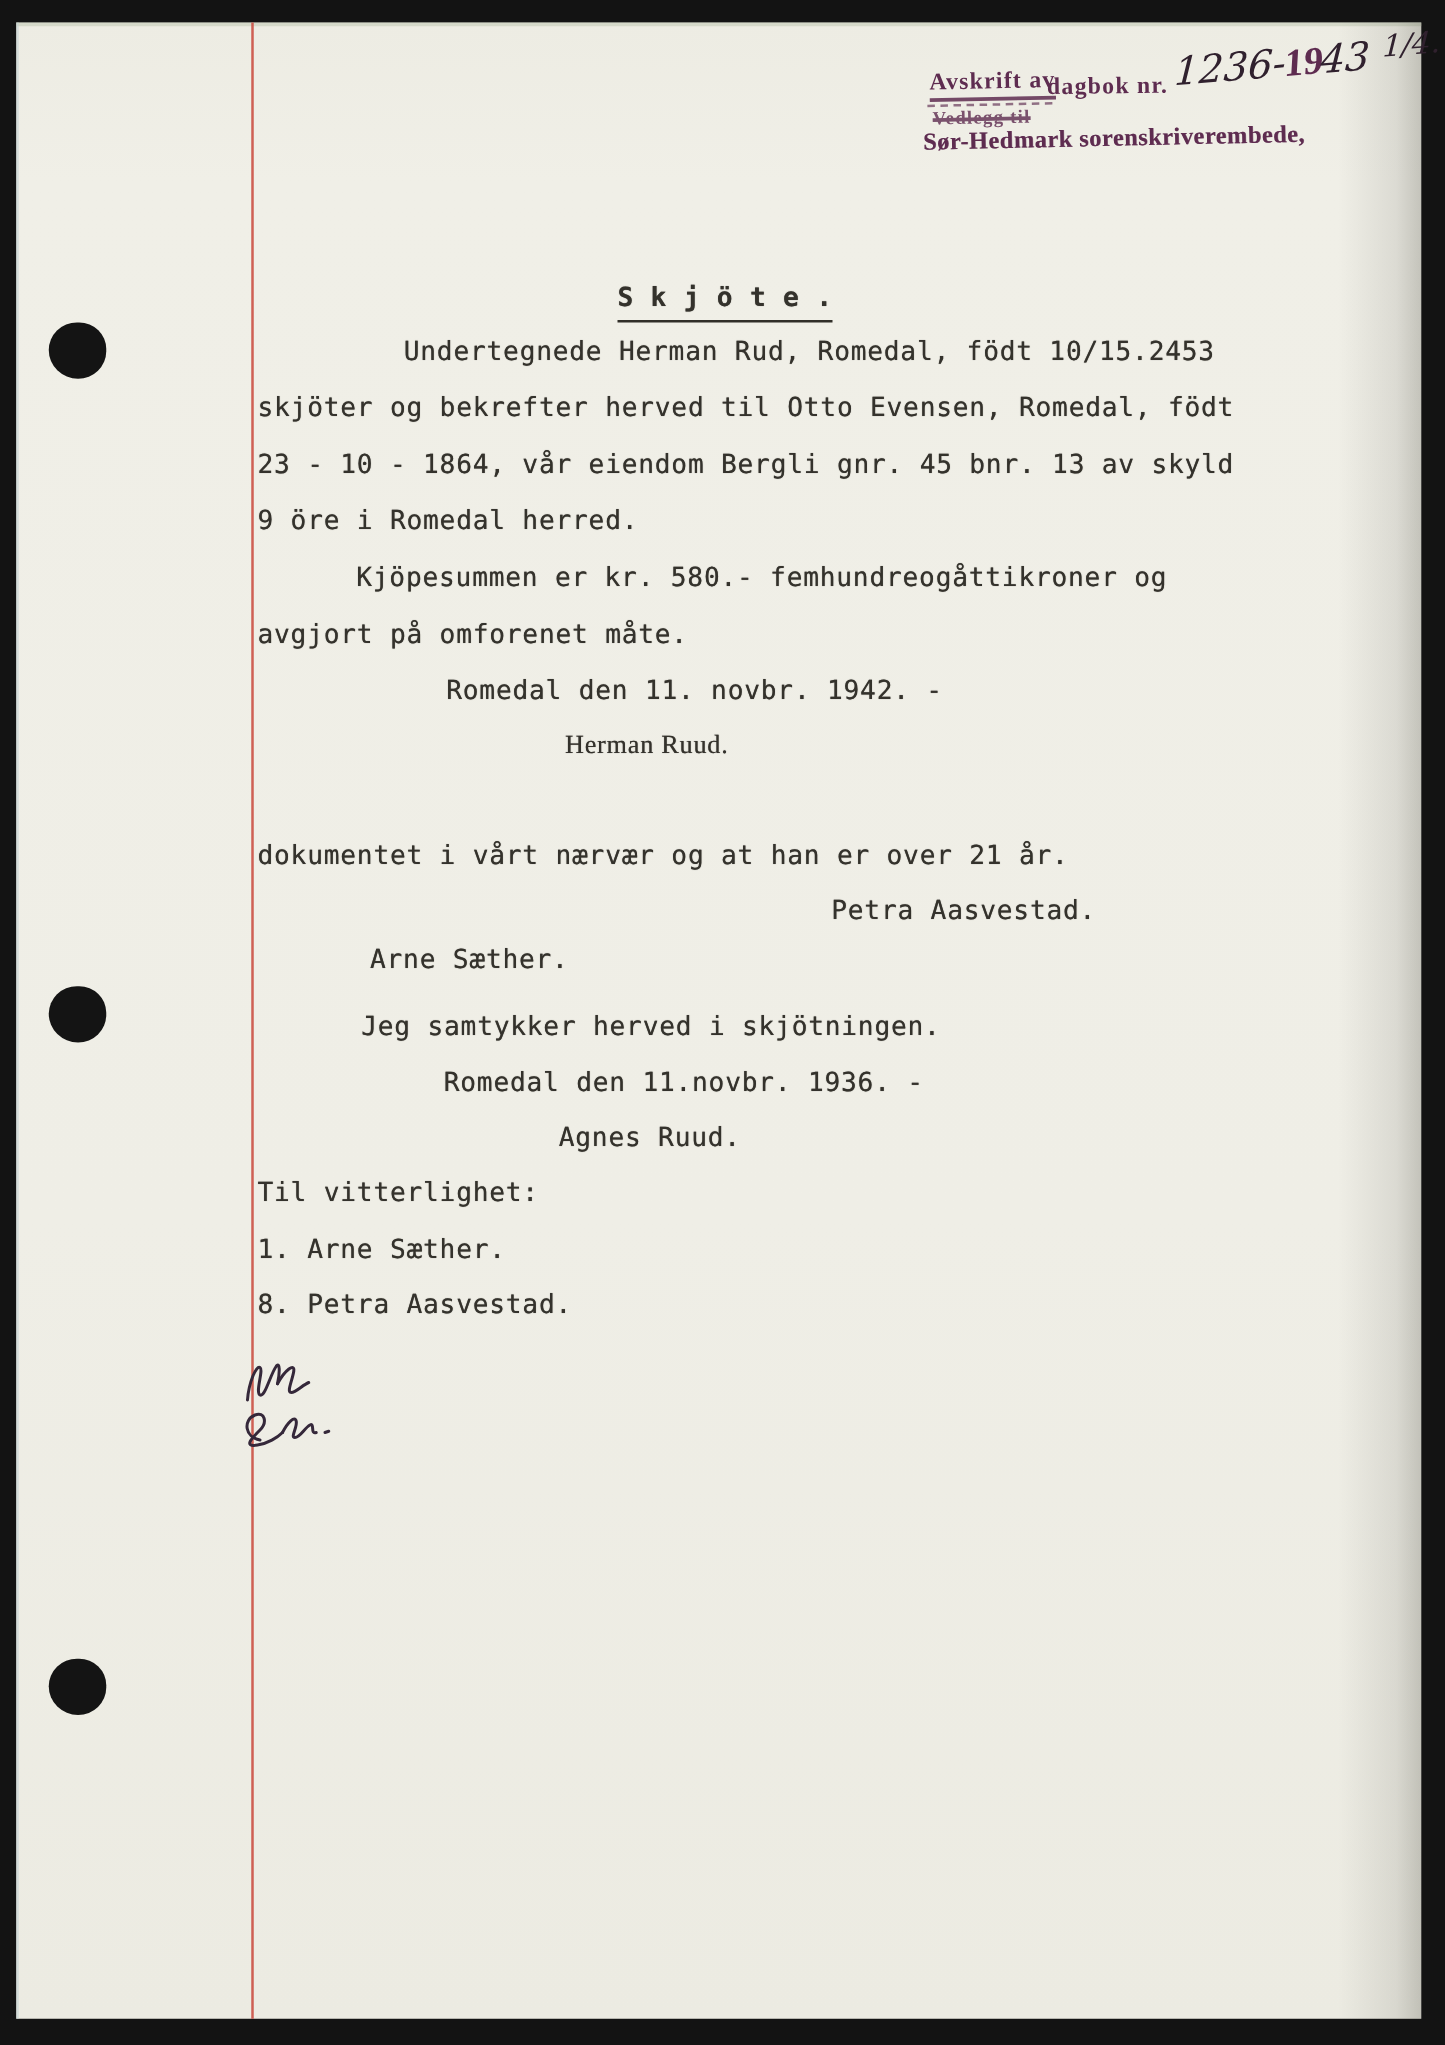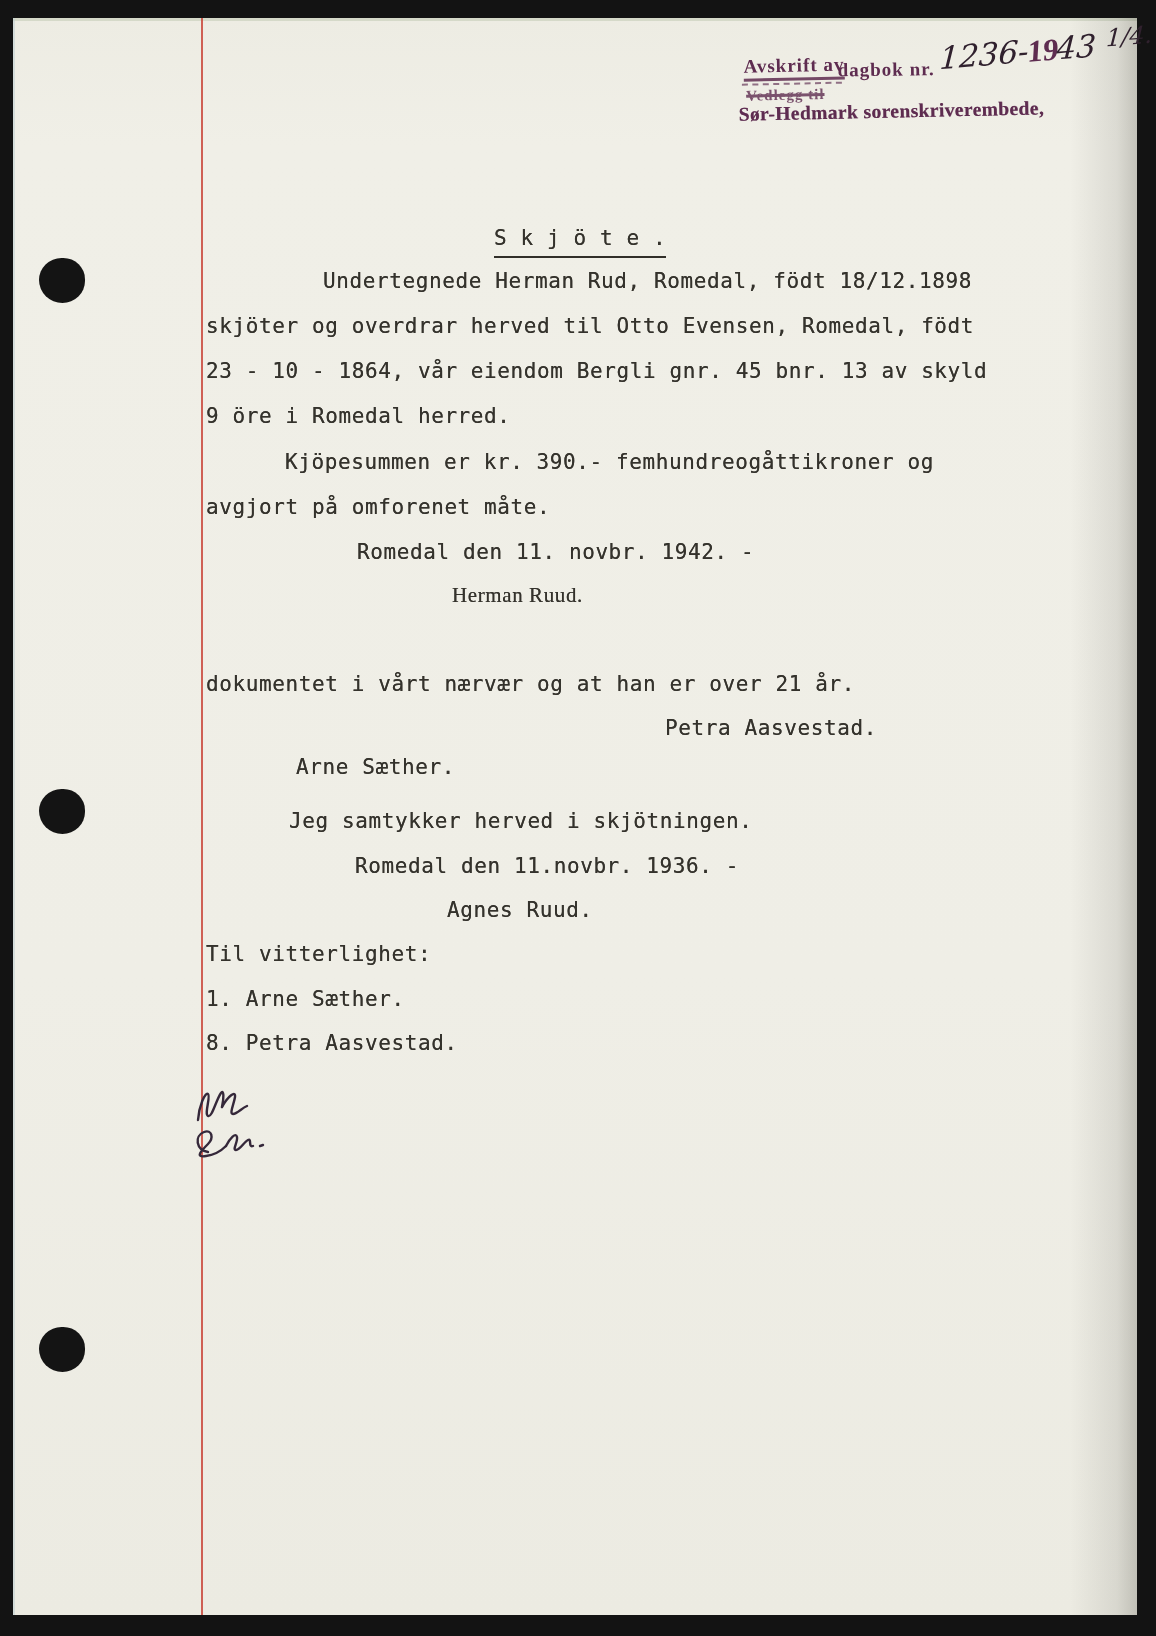--- a/index.html
+++ b/index.html
@@ -113,29 +113,29 @@
     <span class="stamp-copy purple">Avskrift av</span>
     <div class="stamp-copy-dash"></div>
     <span class="stamp-struck purple">Vedlegg til</span>
     <span class="stamp-dagbok purple">dagbok nr.</span>
     <span class="hand-number">
       <span>1236-</span><span class="stamped-year">19</span><span>43</span><span class="fraction">1/4.</span>
     </span>
     <span class="stamp-office purple">Sør-Hedmark sorenskriverembede,</span>
   </div>
 
-  <div class="tw" style="left:441px;top:199px;">
+  <div class="tw" style="left:441px;top:199px;font-weight:bold;">
     <span class="deed-title">S k j ö t e .</span>
   </div>
 
-  <div class="tw" style="left:323px;top:268px;">Undertegnede Herman Rud, Romedal, födt 18/12.1898</div>
-  <div class="tw" style="left:206px;top:313px;">skjöter og overdrar herved til Otto Evensen, Romedal, födt</div>
+  <div class="tw" style="left:323px;top:268px;">Undertegnede Herman Rud, Romedal, födt 10/15.2453</div>
+  <div class="tw" style="left:206px;top:313px;">skjöter og bekrefter herved til Otto Evensen, Romedal, födt</div>
   <div class="tw" style="left:206px;top:358px;">23 - 10 - 1864, vår eiendom Bergli gnr. 45 bnr. 13 av skyld</div>
   <div class="tw" style="left:206px;top:403px;">9 öre i Romedal herred.</div>
-  <div class="tw" style="left:285px;top:449px;">Kjöpesummen er kr. 390.- femhundreogåttikroner og</div>
+  <div class="tw" style="left:285px;top:449px;">Kjöpesummen er kr. 580.- femhundreogåttikroner og</div>
   <div class="tw" style="left:206px;top:494px;text-align:right;">avgjort på omforenet måte.</div>
   <div class="tw" style="left:357px;top:539px;">Romedal den 11. novbr. 1942. -</div>
   <div class="tw" style="left:452px;top:582px;font-family:Liberation Serif, serif;">Herman Ruud.</div>
   <div class="tw" style="left:206px;top:671px;">dokumentet i vårt nærvær og at han er over 21 år.</div>
   <div class="tw" style="left:296px;top:754px;">Arne Sæther.</div>
   <div class="tw" style="left:665px;top:715px;">Petra Aasvestad.</div>
   <div class="tw" style="left:289px;top:808px;">Jeg samtykker herved i skjötningen.</div>
   <div class="tw" style="left:355px;top:853px;">Romedal den 11.novbr. 1936. -</div>
   <div class="tw" style="left:447px;top:897px;">Agnes Ruud.</div>
   <div class="tw" style="left:206px;top:941px;">Til vitterlighet:</div>

